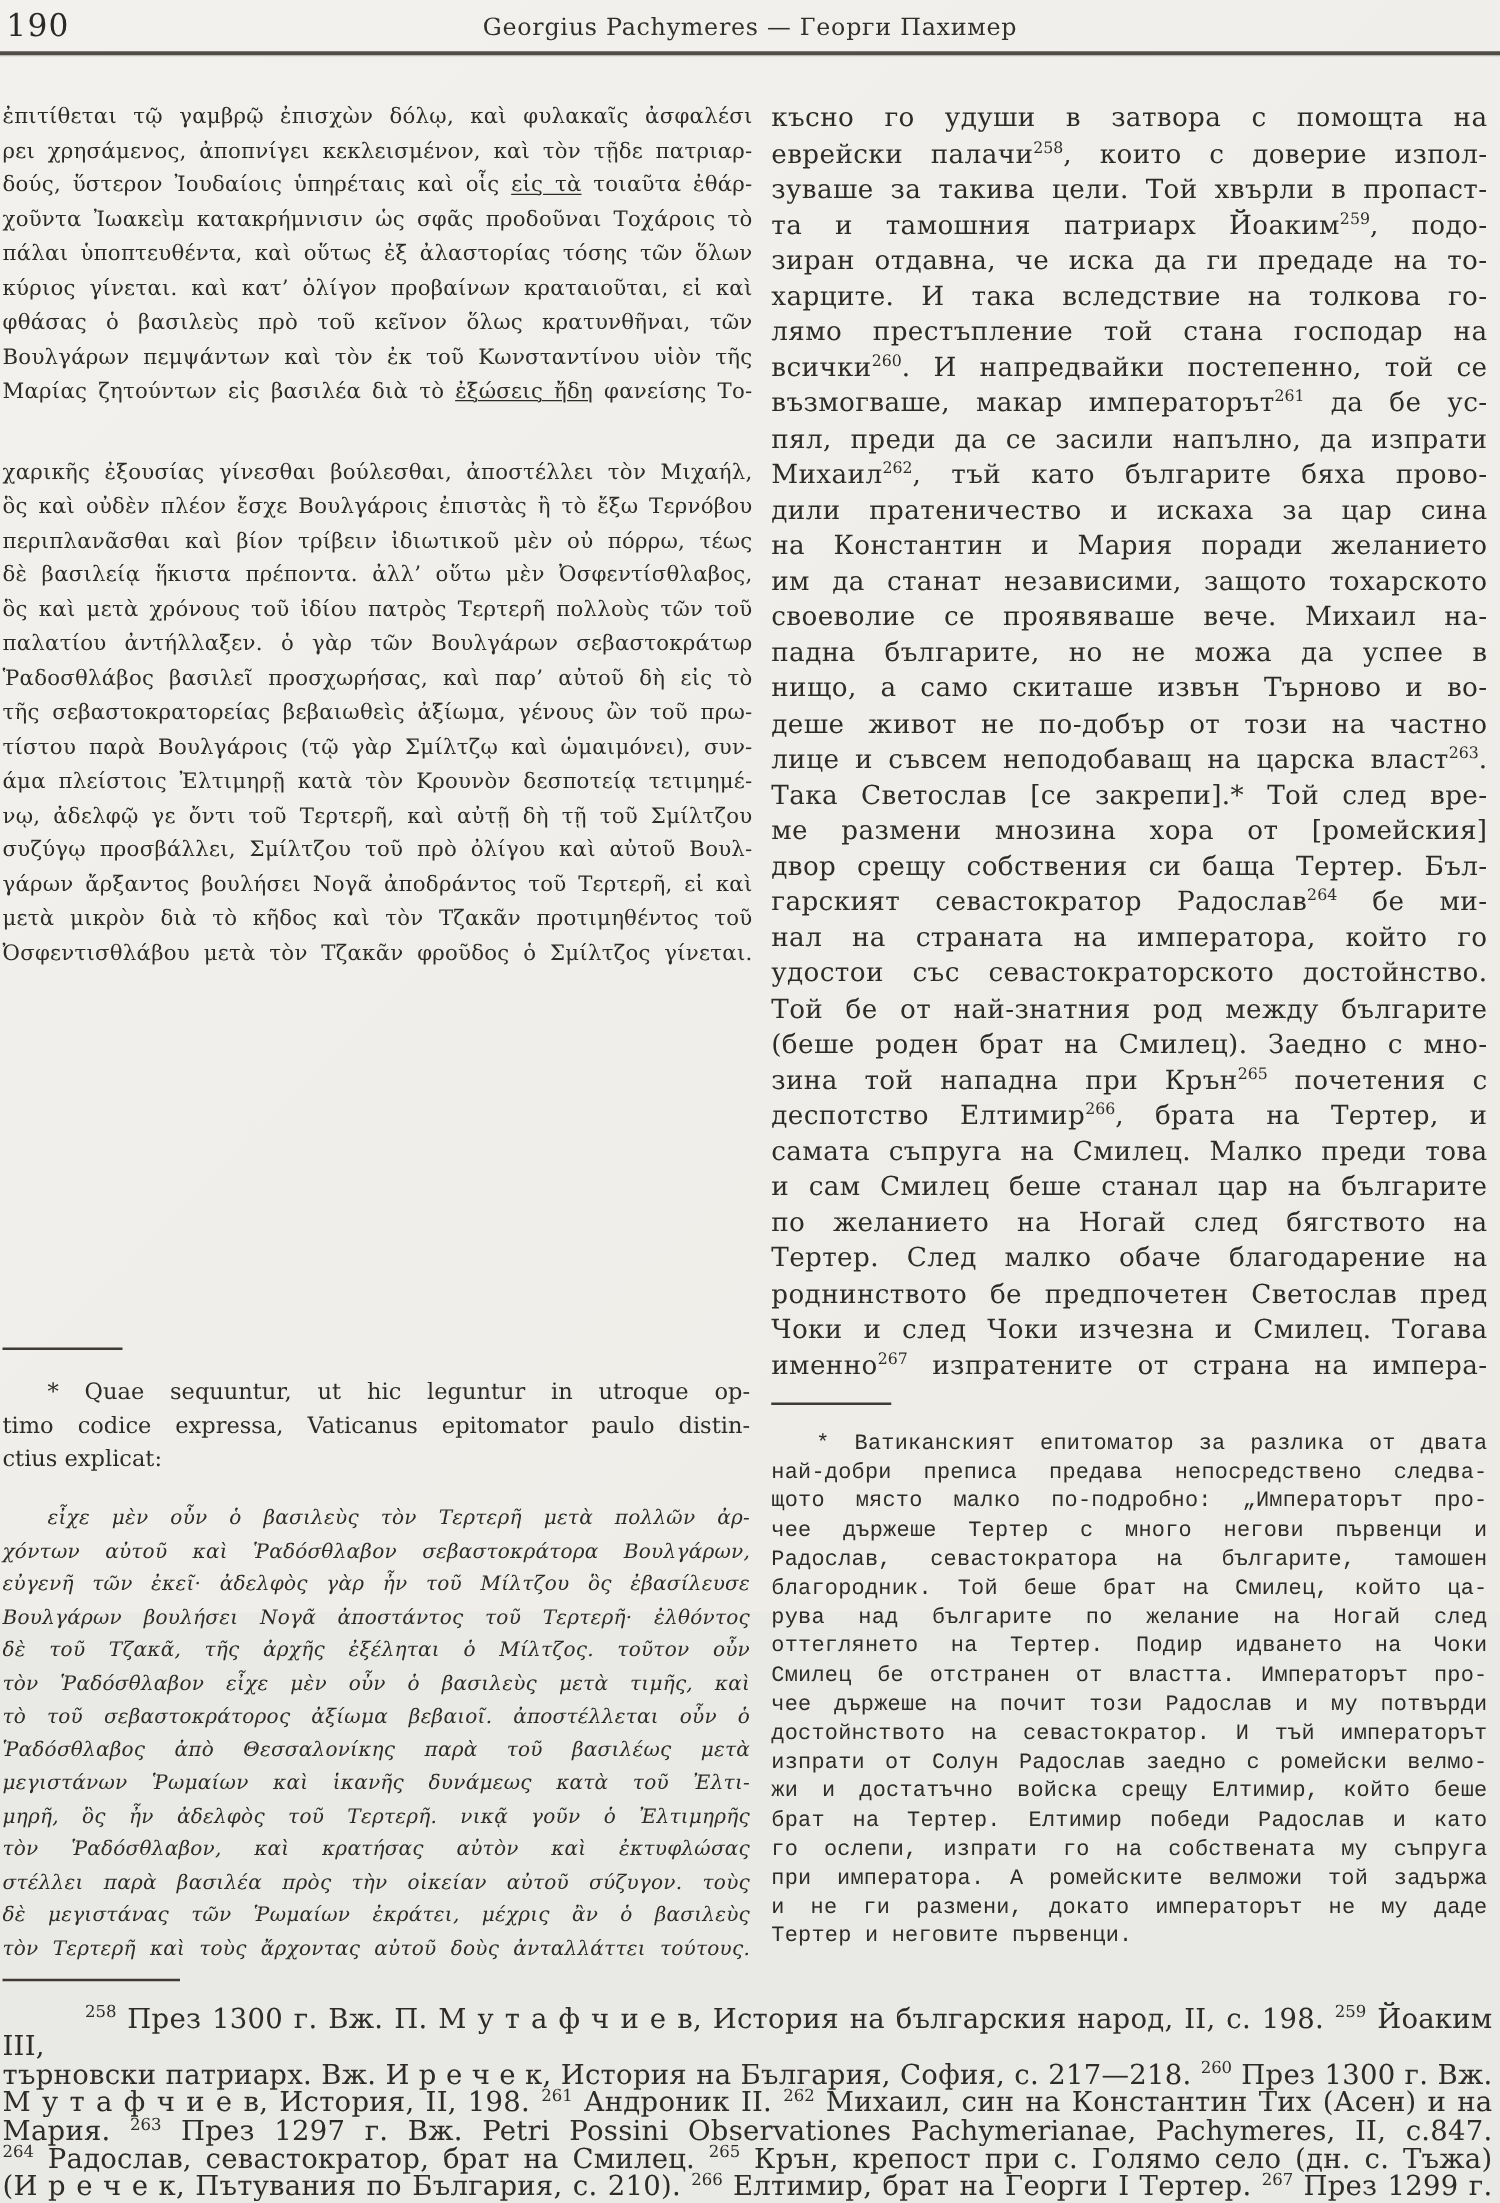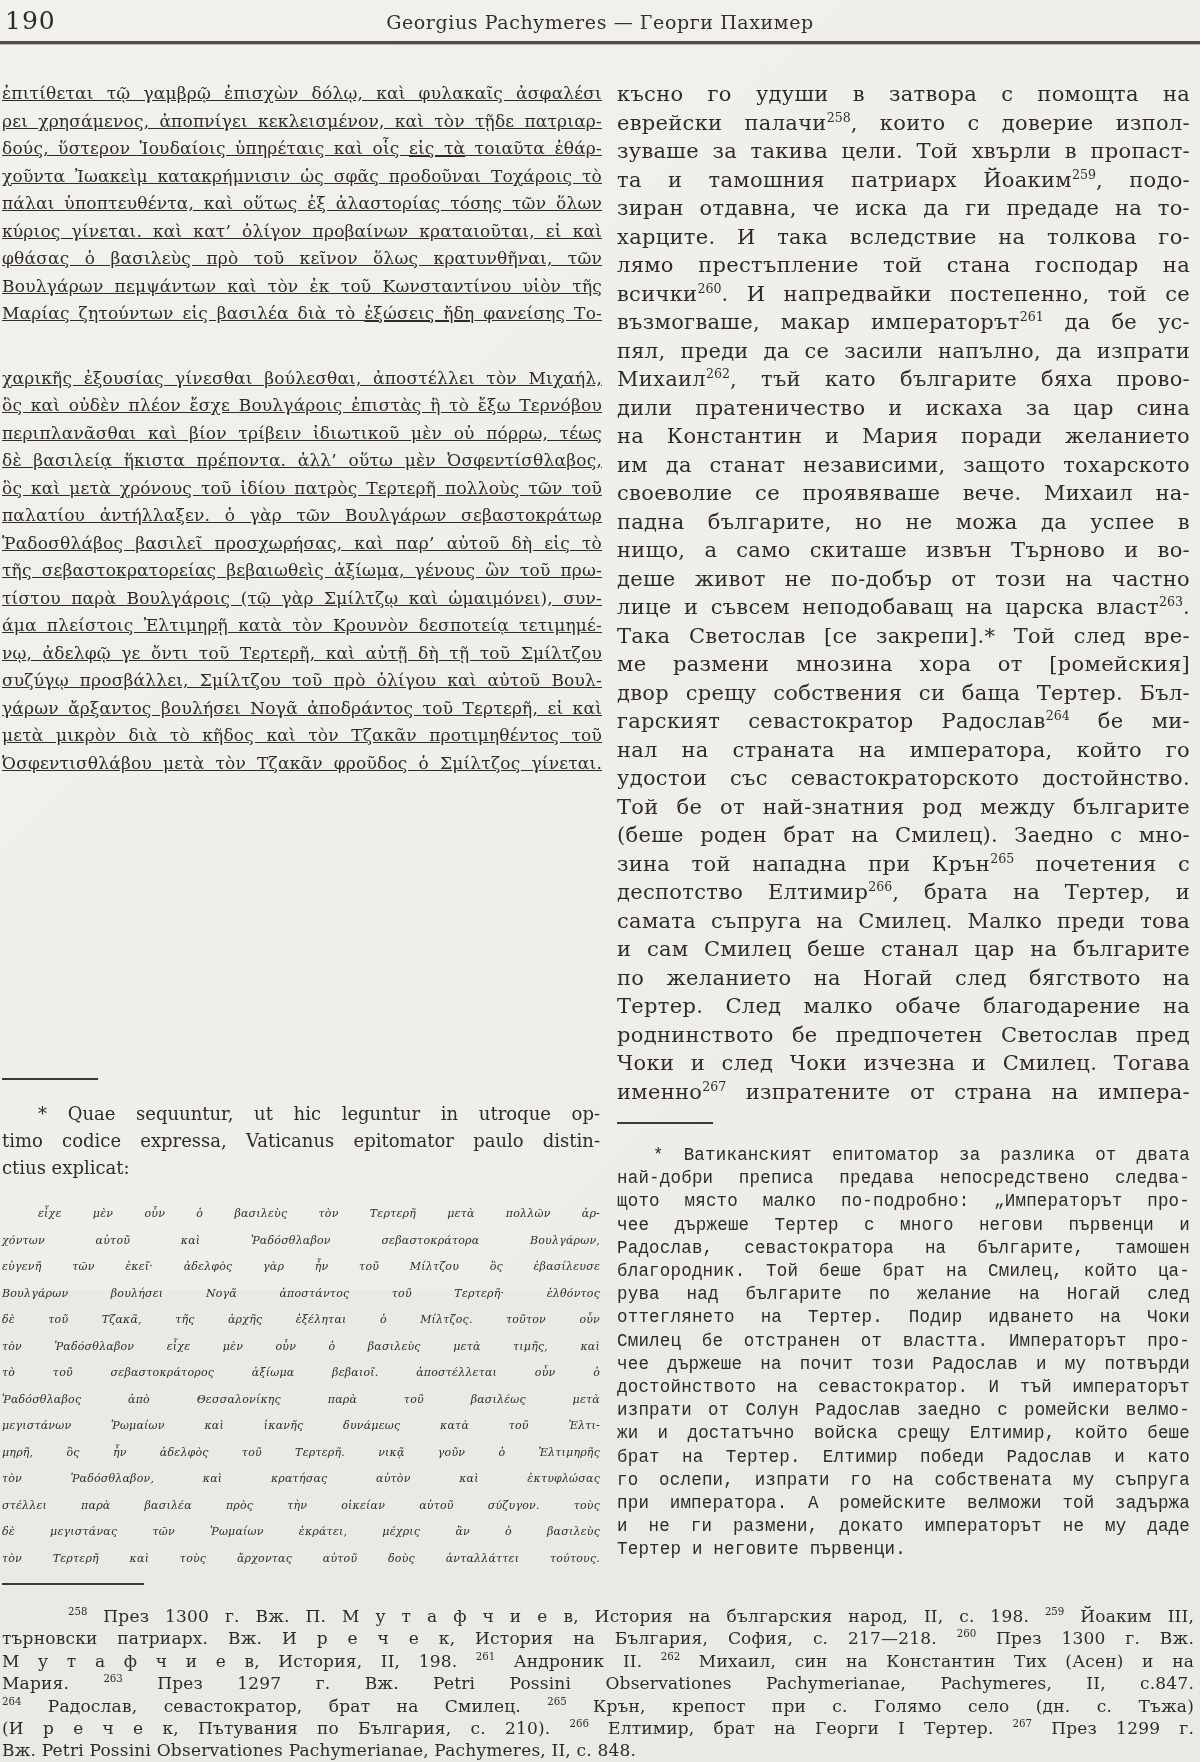--- a/index.html
+++ b/index.html
@@ -29,31 +29,31 @@
   .colL-main{position:absolute;left:2px;top:80px;width:600px;}
   .colR-main{position:absolute;left:617px;top:80px;width:573px;}
   .colL-foot{position:absolute;left:2px;top:1078px;width:598px;}
   .colR-foot{position:absolute;left:617px;top:1122px;width:573px;font-family:Liberation Mono, monospace;}
   .bfoot{position:absolute;left:2px;top:1583px;width:1192px;}
 
   .tline{text-align:justify;text-align-last:justify;white-space:normal;}
   .tline.noj{text-align-last:left;}
   .tline.ind{text-indent:36px;margin-top:20px;}
 
-  .greek .tline{font-size:17px;line-height:27.5px;letter-spacing:.2px;text-decoration:underline;}
+  .greek .tline{font-size:17px;line-height:27.5px;letter-spacing:.2px;}
   .greek2{margin-top:37px;}
   .bg .tline{font-size:21px;line-height:28.5px;letter-spacing:.3px;}
 
   .fnrule{width:96px;height:2px;background:#3e3b36;margin:0 0 9px 0;}
   .bfrule{width:142px;height:2px;background:#3e3b36;margin:0 0 8px 0;}
 
   .lf-latin .tline{font-size:18px;line-height:27px;}
-  .lf-greek .tline{font-size:11px;line-height:26.5px;font-style:italic;letter-spacing:.2px;}
+  .lf-greek .tline{font-size:16px;line-height:26.5px;font-style:italic;letter-spacing:.2px;}
   .rf .tline{font-size:17.5px;line-height:23.2px;letter-spacing:.2px;}
-  .bf .tline{font-size:17px;line-height:22.4px;letter-spacing:.2px;}
+  .bf .tline{font-size:22px;line-height:22.4px;letter-spacing:.2px;}
   .bf .tline.ind{text-indent:66px;}
 
   sup{font-size:60%;line-height:0;vertical-align:super;letter-spacing:0;}
   u{text-underline-offset:2px;text-decoration-thickness:1px;}
 </style>
 </head>
 <body>
 
 <div class="page">
 

